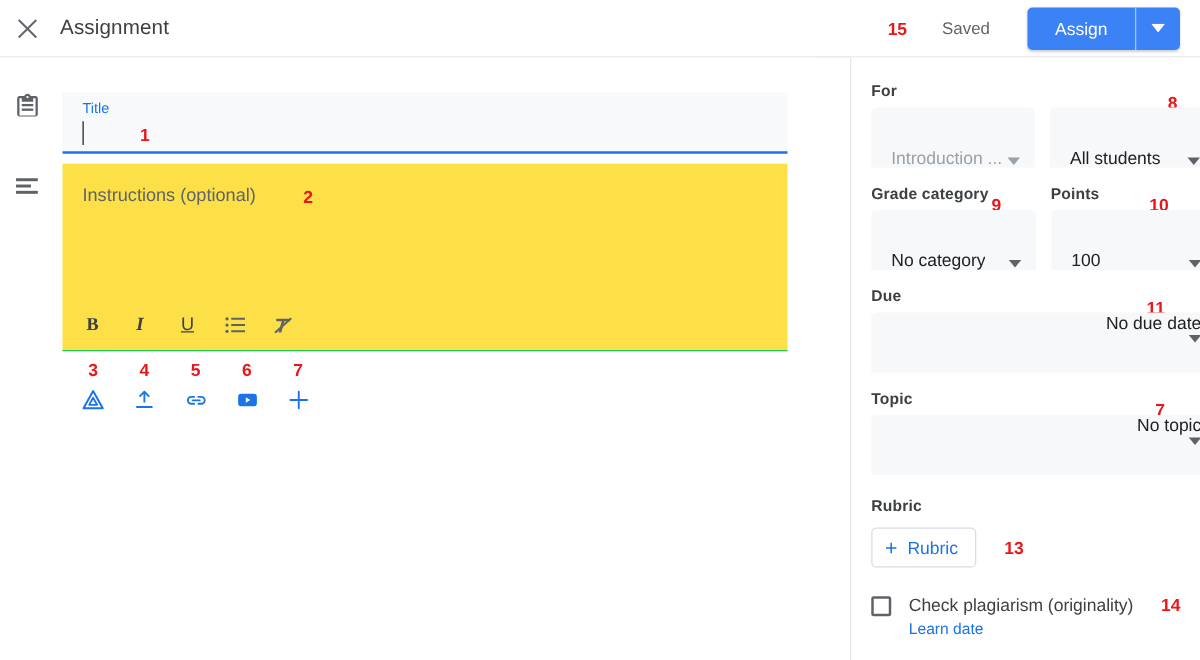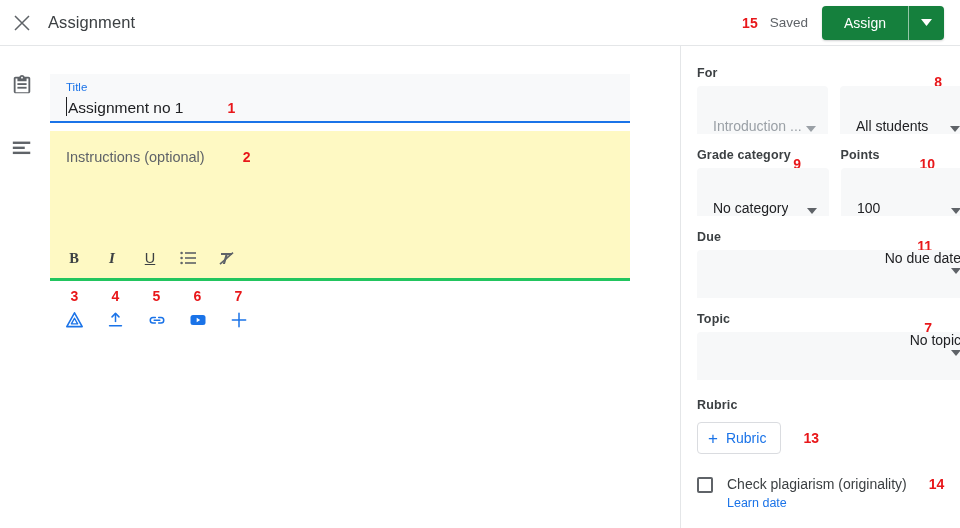--- a/index.html
+++ b/index.html
@@ -23,33 +23,33 @@
     width: 36px; height: 36px; margin-left: 4px;
     display: flex; align-items: center; justify-content: center;
     border-radius: 50%; cursor: pointer;
   }
   .topbar-title {
     font-size: 16.5px; color: #3c4043;
     margin-left: 8px; letter-spacing: .1px;
   }
   .topbar-right {
     margin-left: auto; display: flex; align-items: center;
-    padding-right: 16px; gap: 0;
+    padding-right: 16px; gap: 16px;
   }
   .marker {
     color: #e8171a; font-size: 14px; font-weight: 700;
   }
   .marker-inline { margin-right: 12px; }
   .saved-text {
     font-size: 13.5px; color: #5f6368;
     margin-right: 14px;
   }
   .assign-group {
     display: flex; align-items: stretch;
-    background: #15803d; border-radius: 4px; overflow: hidden;
+    background: #3b82f6; border-radius: 4px; overflow: hidden;
     height: 34px;
     box-shadow: 0 1px 2px rgba(60,64,67,.25);
   }
   .assign-btn {
     color: #fff; font-size: 14px; font-weight: 500;
     padding: 0 22px; display: flex; align-items: center;
     cursor: pointer; border: none; background: transparent;
     font-family: "Liberation Sans", sans-serif;
   }
   .assign-arrow {
@@ -90,22 +90,22 @@
     display: inline-block; width: 1px; height: 19px;
     background: #202124; margin-right: 1px; position: relative; top: 3px;
   }
   .title-value {
     font-size: 15.5px; color: #202124; line-height: 22px;
   }
   .title-marker { margin-left: 44px; }
 
   .instructions-box {
     margin-top: 8px;
-    background: #fef9c3;
-    border-bottom: 3px solid #22c55e;
+    background: #fde047;
+    border-bottom: 1px solid #22c55e;
     height: 150px;
     position: relative;
     padding: 18px 16px 0 16px;
   }
   .instructions-placeholder {
     font-size: 14.5px; color: #5f6368;
   }
   .instr-marker { margin-left: 38px; }
   .format-toolbar {
     position: absolute; left: 12px; bottom: 8px;
@@ -248,21 +248,20 @@
     </svg>
   </div>
 </div>
 
 <div class="main">
 
   <div class="title-field">
     <div class="title-label">Title</div>
     <div class="title-row">
       <span class="title-caret"></span>
-      <span class="title-value">Assignment no 1</span>
       <span class="marker title-marker">1</span>
     </div>
   </div>
 
   <div class="instructions-box">
     <div class="m-flex">
       <span class="instructions-placeholder">Instructions (optional)</span>
       <span class="marker instr-marker">2</span>
     </div>
 

